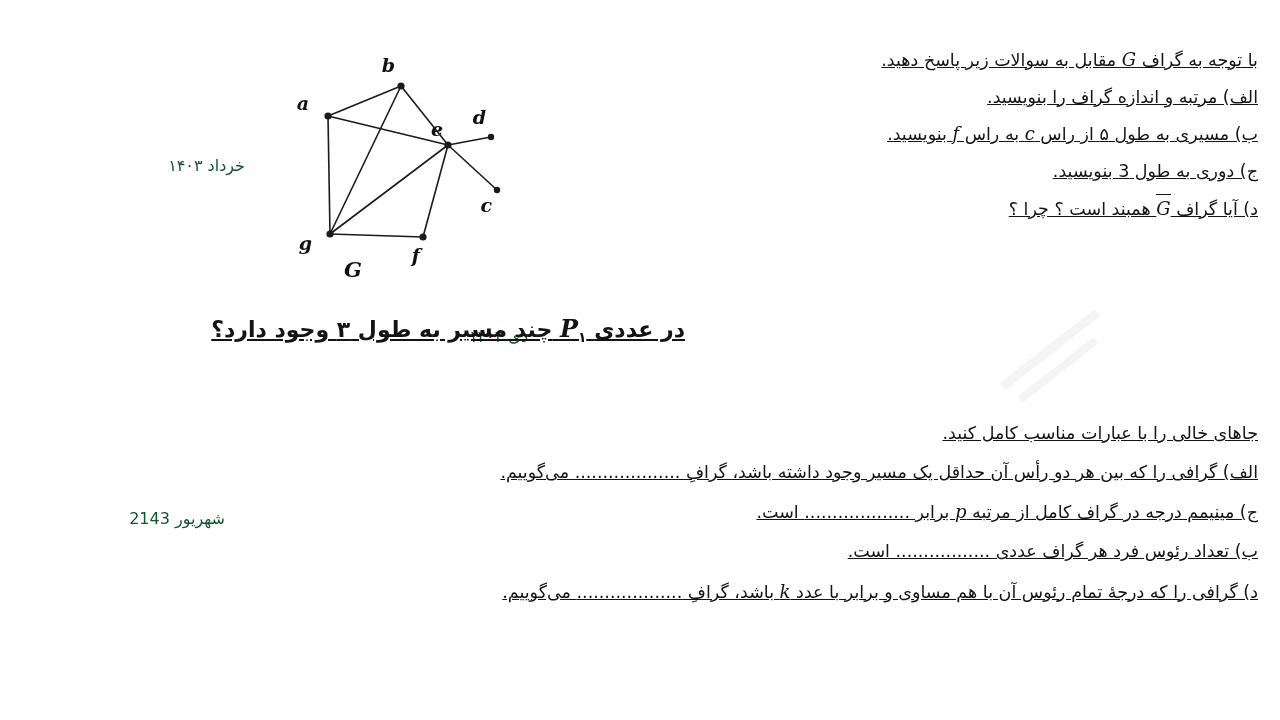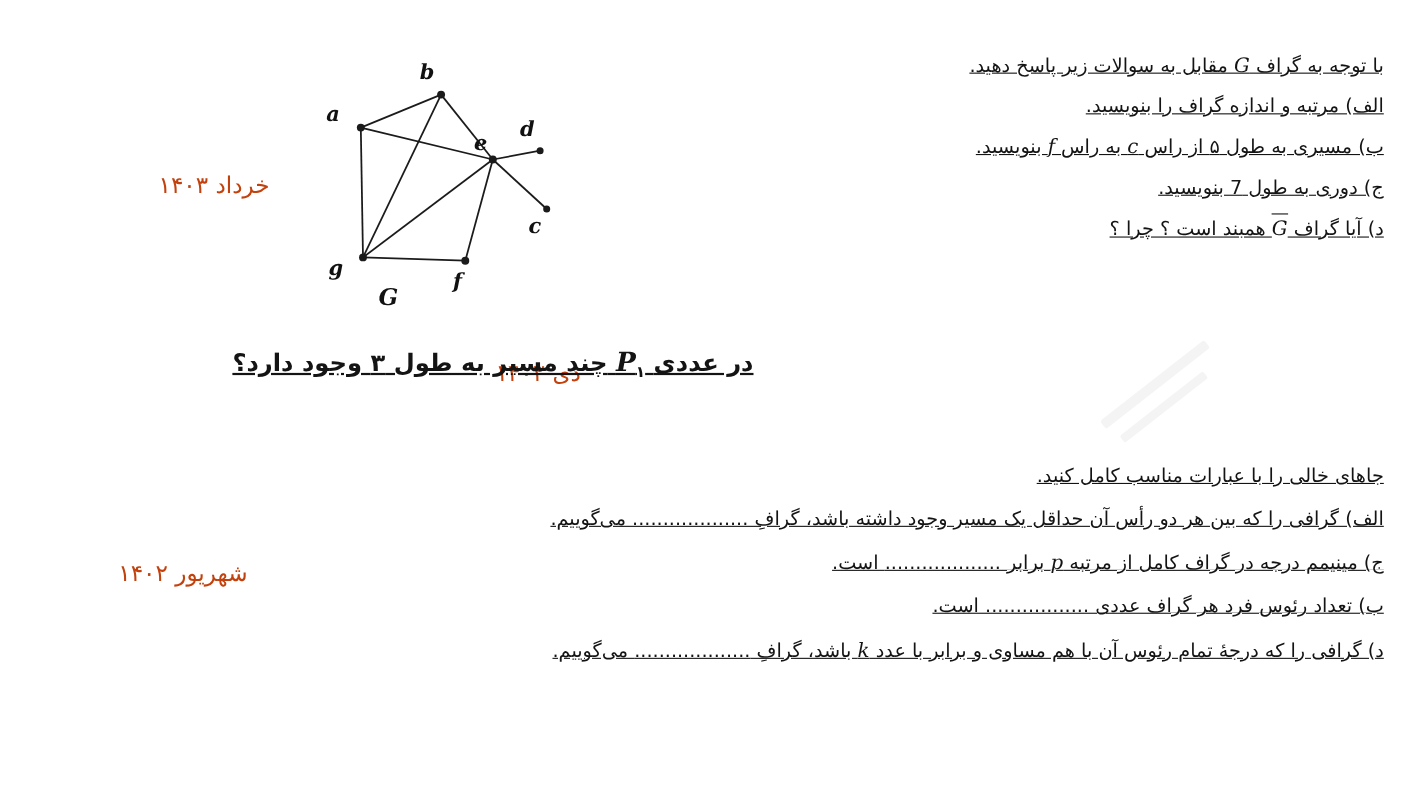--- a/index.html
+++ b/index.html
@@ -28,22 +28,22 @@
     text-decoration: underline;
   }
   .q-line {
     font-size: 17.5px;
     line-height: 1.55;
     white-space: nowrap;
     letter-spacing: 0;
   }
   .date-label {
     position: absolute;
-    font-size: 21px;
-    color: #c2410c;
+    font-size: 16px;
+    color: #14532d;
     white-space: nowrap;
   }
 
   
   #block1 {
     position: absolute;
     top: 46px;
     right: 22px;
     width: 720px;
   }
@@ -167,21 +167,21 @@
   <div class="date-label" id="date1">خرداد ۱۴۰۳</div>
 
   <div id="block1" class="rtl">
     <div class="q-line">
       با توجه به گراف&nbsp;<span class="mathvar">G</span>&nbsp;مقابل به سوالات زیر پاسخ دهید.
     </div>
     <div class="q-line">الف) مرتبه و اندازه گراف را بنویسید.</div>
     <div class="q-line">
       ب) مسیری به طول ۵ از راس&nbsp;<span class="mathvar">c</span>&nbsp;به راس&nbsp;<span class="mathvar">f</span>&nbsp;بنویسید.
     </div>
-    <div class="q-line">ج) دوری به طول 7 بنویسید.</div>
+    <div class="q-line">ج) دوری به طول 3 بنویسید.</div>
     <div class="q-line">
       د) آیا گراف&nbsp;<span class="gbar">G</span>&nbsp;همبند است ؟ چرا ؟
     </div>
   </div>
 
   <div id="figure1">
     <svg width="280" height="255" viewBox="0 0 280 255" xmlns="http://www.w3.org/2000/svg">
       <g stroke="#1b1b1b" stroke-width="1.6" fill="none">
         <line x1="48" y1="84" x2="121" y2="54"></line>
         <line x1="48" y1="84" x2="168" y2="113"></line>
@@ -219,21 +219,21 @@
   <div class="date-label" id="date2">دی ۱۴۰۲</div>
 
   <div id="block2" class="rtl">
     <div class="big">
       <span>در عددی</span>
       <span class="mathvar">P</span><span class="sub">۱</span>
       <span>چند مسیر به طول ۳ وجود دارد؟</span>
     </div>
   </div>
 
-  <div class="date-label" id="date3">شهریور ۱۴۰۲</div>
+  <div class="date-label" id="date3">شهریور 2143</div>
 
   <div id="block3" class="rtl">
     <div class="q-line">جاهای خالی را با عبارات مناسب کامل کنید.</div>
     <div class="q-line">الف) گرافی را که بین هر دو رأس آن حداقل یک مسیر وجود داشته باشد، گرافِ ................... می‌گوییم.</div>
     <div class="q-line">
       ج) مینیمم درجه در گراف کامل از مرتبه&nbsp;<span class="mathvar">p</span>&nbsp;برابر&nbsp;<span class="dots">...................</span>&nbsp;است.
     </div>
     <div class="q-line">ب) تعداد رئوس فرد هر گراف عددی ................. است.</div>
     <div class="q-line">
       د) گرافی را که درجهٔ تمام رئوس آن با هم مساوی و برابر با عدد&nbsp;<span class="mathvar">k</span>&nbsp;باشد، گرافِ&nbsp;<span class="dots">...................</span>&nbsp;می‌گوییم.

